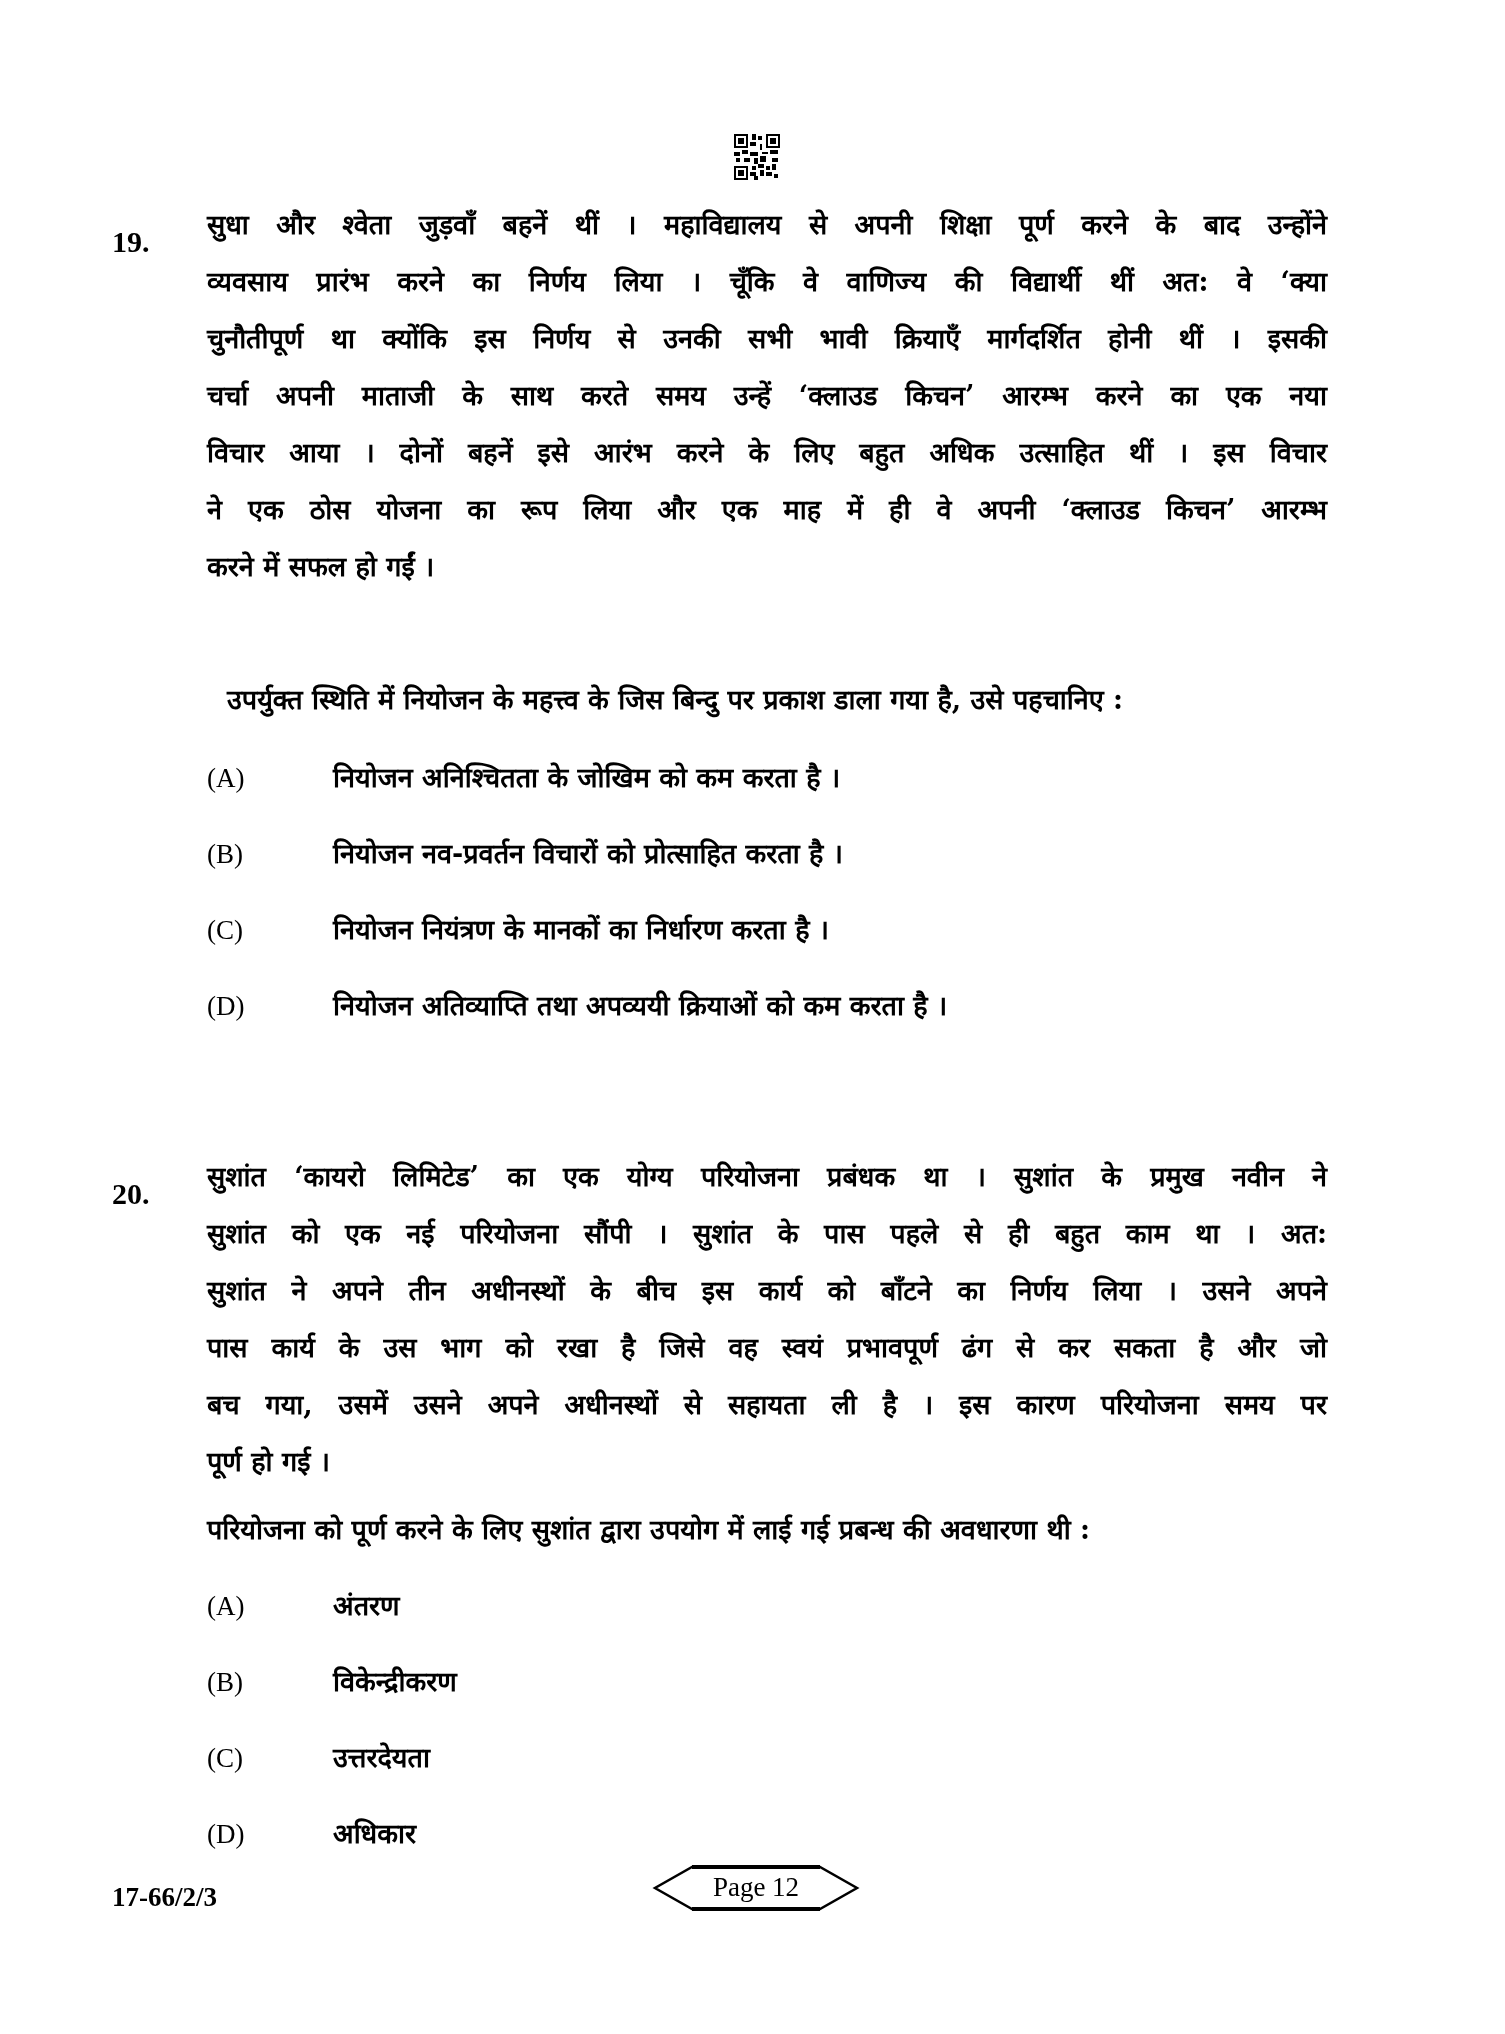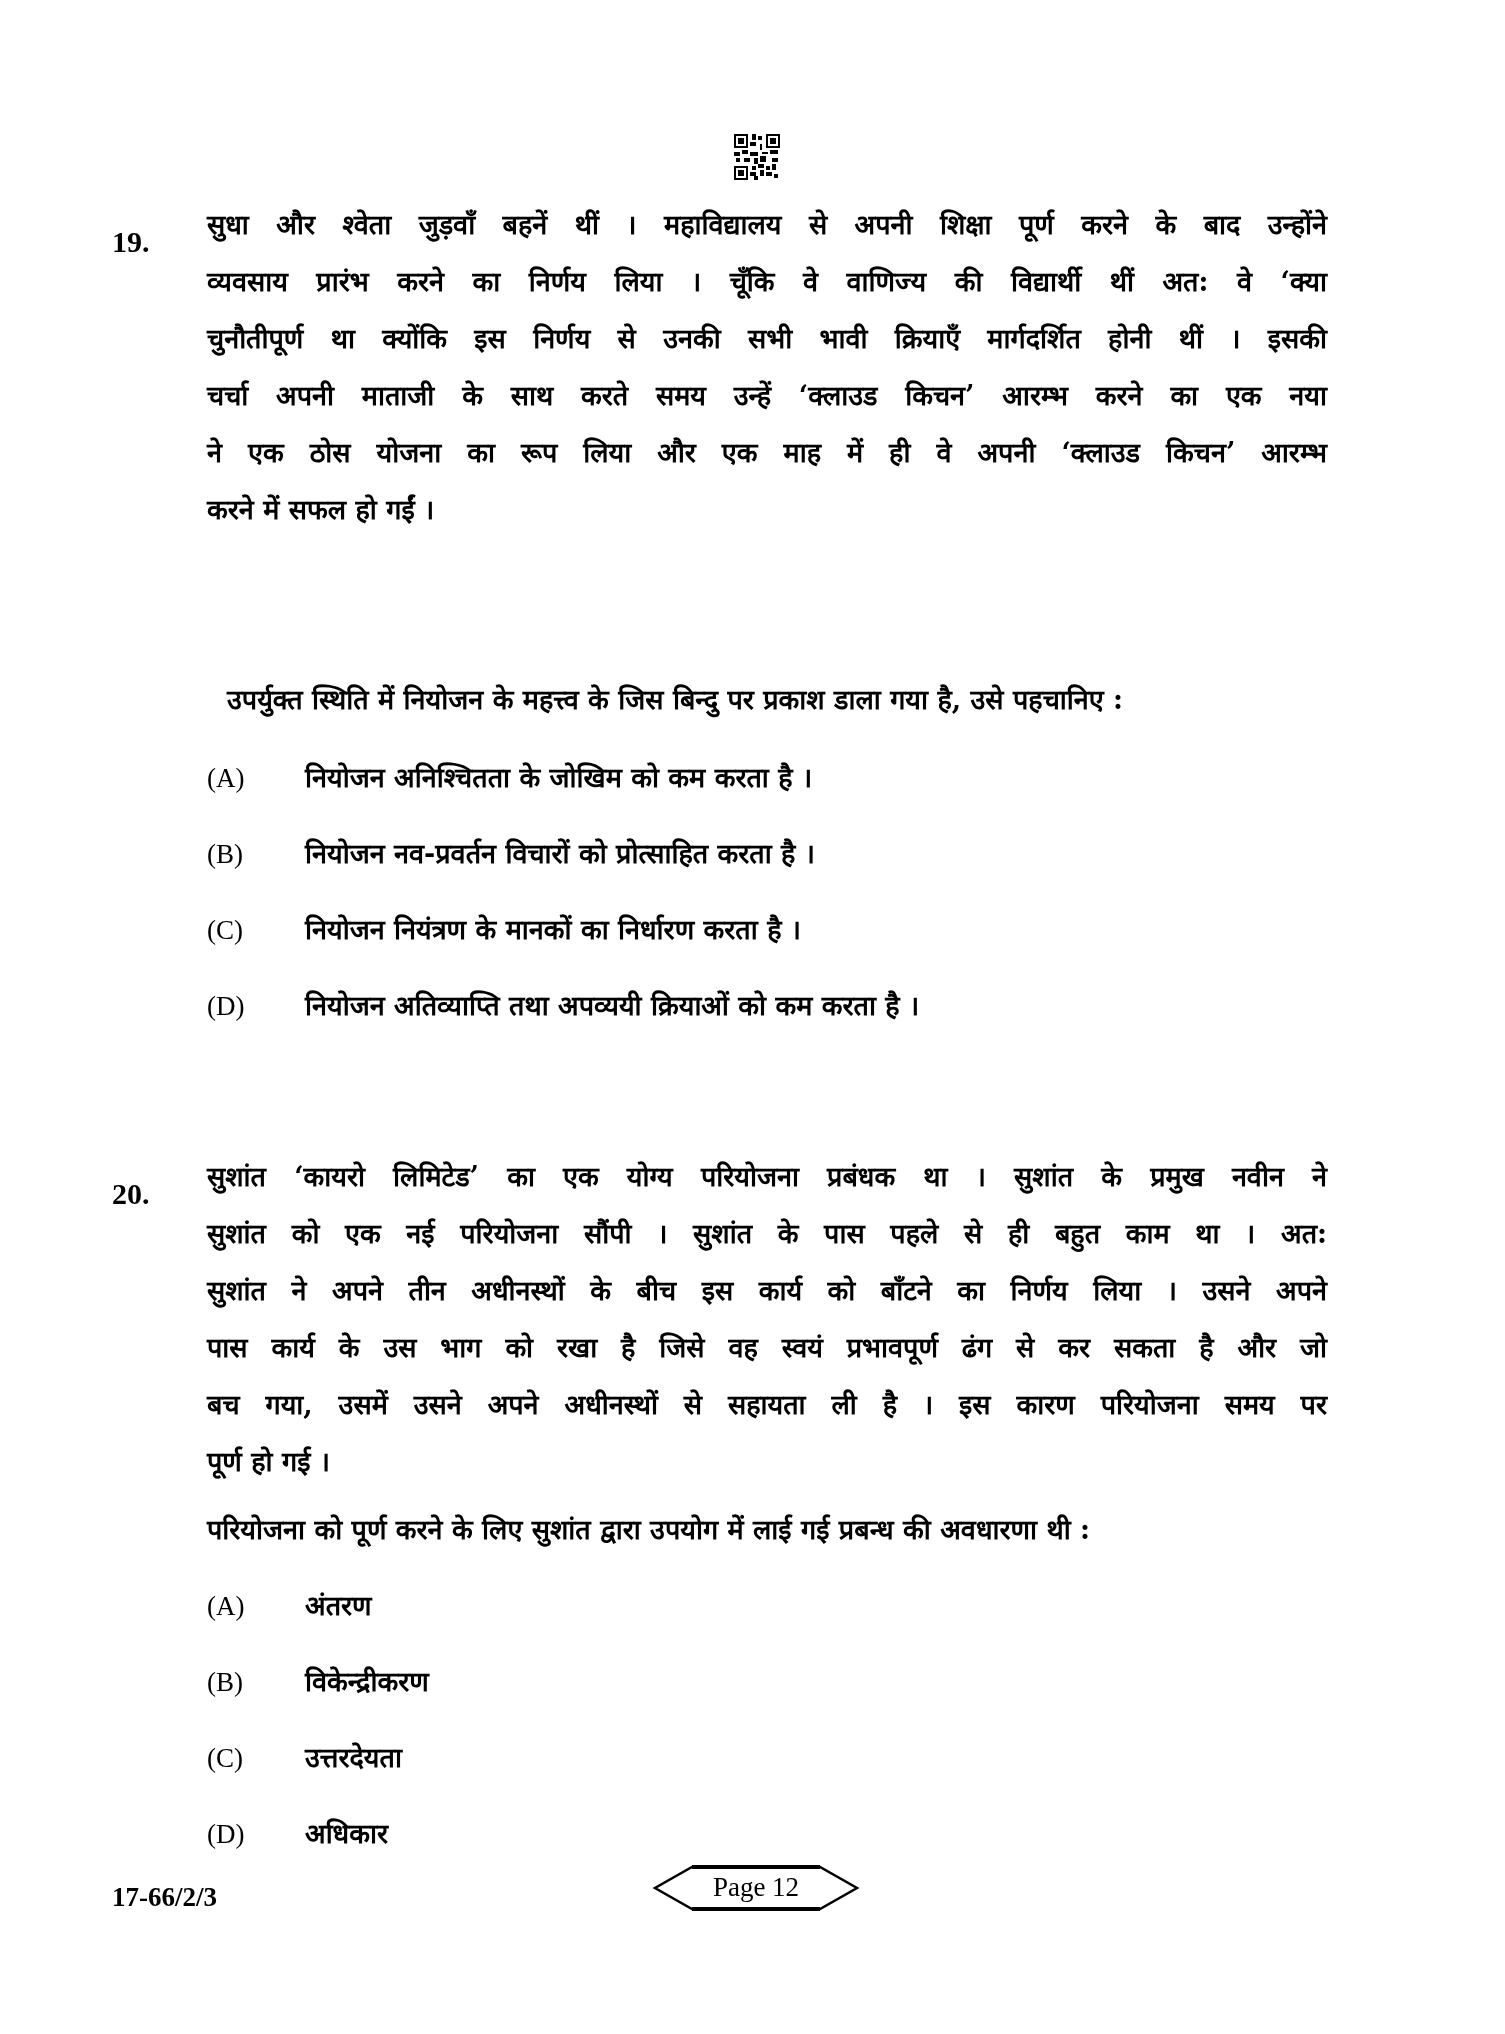--- a/index.html
+++ b/index.html
@@ -12,21 +12,21 @@
   .passage { position:absolute; left:207px; width:1120px; font-size:27px;
              font-weight:bold; line-height:57px; }
   .passage .line { display:block; white-space:nowrap; text-align:justify;
                    text-align-last:justify; height:57px; }
   .passage .line.last { text-align-last:left; }
   .prompt { position:absolute; left:207px; width:1120px; font-size:27px;
             font-weight:bold; white-space:nowrap; }
   .opt { position:absolute; left:207px; font-size:27px; white-space:nowrap; }
   .opt .lbl { display:inline-block; width:98px; font-family:"Liberation Serif", serif;
               font-size:27px; }
-  .opt .txt { font-weight:bold; }
+  .opt .txt { font-weight:bold;margin-left:28px; }
   .footer-code { position:absolute; left:112px; top:1882px; font-family:"Liberation Serif", serif;
                  font-weight:bold; font-size:27px; }
   .page-box { position:absolute; left:652px; top:1864px; width:208px; height:48px; }
   .page-box svg { position:absolute; left:0; top:0; }
   .page-box span { position:absolute; left:0; top:8px; width:208px; text-align:center;
                    font-family:"Liberation Serif", serif; font-weight:normal; font-size:27px; }
 </style>
 </head>
 <body>
 
@@ -70,20 +70,21 @@
   </svg>
 </div>
 
 <section class="question">
   <span class="qnum" style="top:205px;">19.</span>
   <div class="passage" style="top:196px;">
     <span class="line">सुधा और श्वेता जुड़वाँ बहनें थीं । महाविद्यालय से अपनी शिक्षा पूर्ण करने के बाद उन्होंने</span>
     <span class="line">व्यवसाय प्रारंभ करने का निर्णय लिया । चूँकि वे वाणिज्य की विद्यार्थी थीं अत: वे ‘क्या</span>
     <span class="line">चुनौतीपूर्ण था क्योंकि इस निर्णय से उनकी सभी भावी क्रियाएँ मार्गदर्शित होनी थीं । इसकी</span>
     <span class="line">चर्चा अपनी माताजी के साथ करते समय उन्हें ‘क्लाउड किचन’ आरम्भ करने का एक नया</span>
+    <span class="line">विचार आया । दोनों बहनें इसे आरंभ करने के लिए बहुत अधिक उत्साहित थीं । इस विचार</span>
     <span class="line">ने एक ठोस योजना का रूप लिया और एक माह में ही वे अपनी ‘क्लाउड किचन’ आरम्भ</span>
     <span class="line last">करने में सफल हो गईं ।</span>
   </div>
   <div class="prompt" style="top:680px;margin-left:20px;">उपर्युक्त स्थिति में नियोजन के महत्त्व के जिस बिन्दु पर प्रकाश डाला गया है, उसे पहचानिए :</div>
   <div class="opt" style="top:758px;">
     <span class="lbl">(A)</span><span class="txt">नियोजन अनिश्चितता के जोखिम को कम करता है ।</span>
   </div>
   <div class="opt" style="top:834px;">
     <span class="lbl">(B)</span><span class="txt">नियोजन नव-प्रवर्तन विचारों को प्रोत्साहित करता है ।</span>
   </div>

